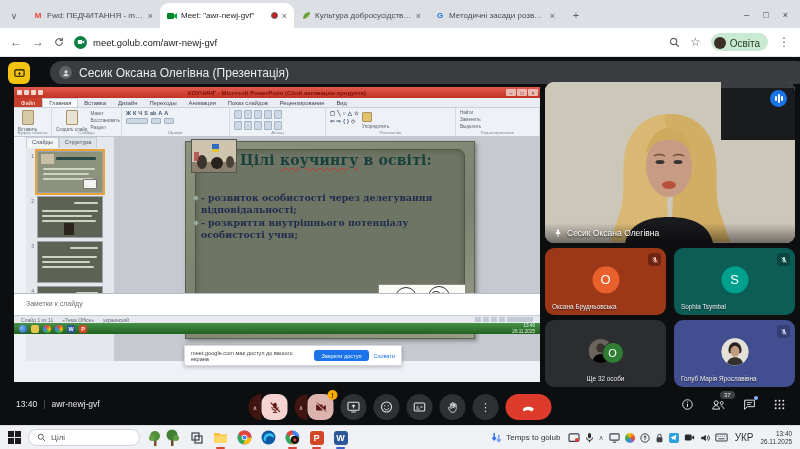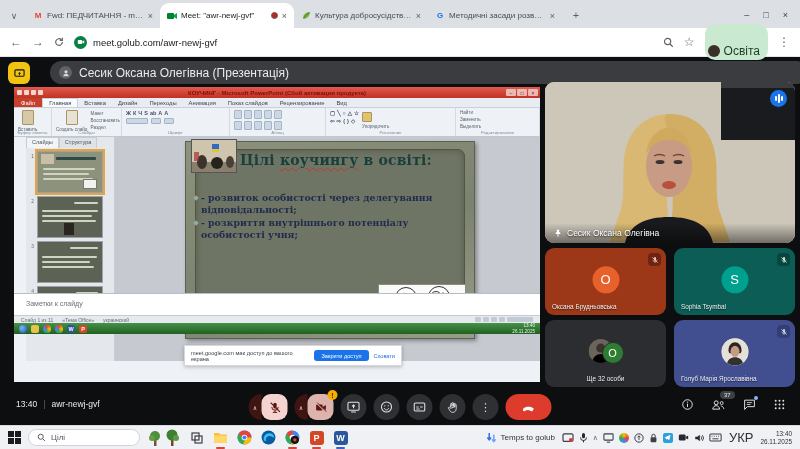--- a/index.html
+++ b/index.html
@@ -16,21 +16,21 @@
 .tab .lbl{flex:1;white-space:nowrap;overflow:hidden;text-overflow:ellipsis}
 .tab .x{color:#5f6368;font-size:9px}
 .fav{width:10px;height:10px;flex:0 0 auto;border-radius:2px;display:flex;align-items:center;justify-content:center;font-size:8px;font-weight:bold}
 .newtab{width:16px;height:16px;margin:0 0 5px 6px;color:#5f6368;font-size:11px;display:flex;align-items:center;justify-content:center}
 .winctl{margin-left:auto;display:flex;gap:14px;padding:0 12px 8px 0;color:#3c4043;font-size:9px}
 .addrbar{position:absolute;left:0;top:28px;width:800px;height:29px;background:#fff;display:flex;align-items:center;padding:0 10px;gap:10px;border-bottom:1px solid #e4e6ea}
 .navic{color:#5f6368;font-size:12px;line-height:1}
 .urlpill{display:flex;align-items:center;gap:6px;flex:1}
 .urlbadge{width:13px;height:13px;border-radius:50%;background:#0b8043;display:flex;align-items:center;justify-content:center}
 .urltext{font-size:9.5px;color:#202124}
-.profile{display:flex;align-items:center;gap:4px;background:#c9ead0;border-radius:10px;padding:20px 8px 2px 3px;font-size:12px;color:#1e3a26}
+.profile{display:flex;align-items:center;gap:4px;background:#c9ead0;border-radius:10px;padding:4px 8px 2px 3px;font-size:10px;color:#1e3a26}
 .pavatar{width:12px;height:12px;border-radius:50%;background:#3b2f28}
 
 
 .banchip{position:absolute;left:8px;top:62px;width:22px;height:22px;border-radius:6px;background:#f2c411;display:flex;align-items:center;justify-content:center}
 .banpill{position:absolute;left:50px;top:61px;width:758px;height:23px;border-radius:12px;background:#3a3c40;color:#e8eaed;font-size:12px;display:flex;align-items:center;gap:7px;padding:0 9px}
 .bavatar{width:13px;height:13px;border-radius:50%;background:#5f6368;display:flex;align-items:center;justify-content:center}
 
 
 .ppt{position:absolute;left:14px;top:87px;width:526px;height:295px;background:#eef1f5;overflow:hidden}
 .ptitle{height:11px;background:linear-gradient(#e25a4d,#c03224);display:flex;align-items:center;position:relative}
@@ -111,21 +111,21 @@
 
 
 .taskbar{position:absolute;left:0;top:425px;width:800px;height:24px;background:#eff1f5;border-top:1px solid #d9dbdf;display:flex;align-items:center;padding:0 8px;gap:7px}
 .searchpill{width:112px;height:17px;border-radius:9px;background:#fff;border:1px solid #d0d4da;display:flex;align-items:center;gap:5px;padding:0 8px;font-size:8px;color:#54585e}
 .appic{width:17px;height:17px;display:flex;align-items:center;justify-content:center;position:relative}
 .runline{position:absolute;bottom:-3px;left:4px;right:4px;height:2px;border-radius:1px}
 .sq{width:14px;height:14px;border-radius:3px;display:flex;align-items:center;justify-content:center;color:#fff;font-size:9px;font-weight:bold}
 .tright{margin-left:auto;display:flex;align-items:center;gap:7px}
 .weather{display:flex;align-items:center;gap:4px;font-size:8px;color:#2e3338}
 .tray{display:flex;align-items:center;gap:5px;color:#3b3f46}
-.tlang{font-size:13px;color:#2e3338}
+.tlang{font-size:10px;color:#2e3338}
 .tclock{font-size:6.4px;color:#2e3338;text-align:right;line-height:1.25}
 </style>
 </head>
 <body>
 
 <div class="screen">
 
   <div class="tabstrip">
     <div class="tabsearch">∨</div>
 

